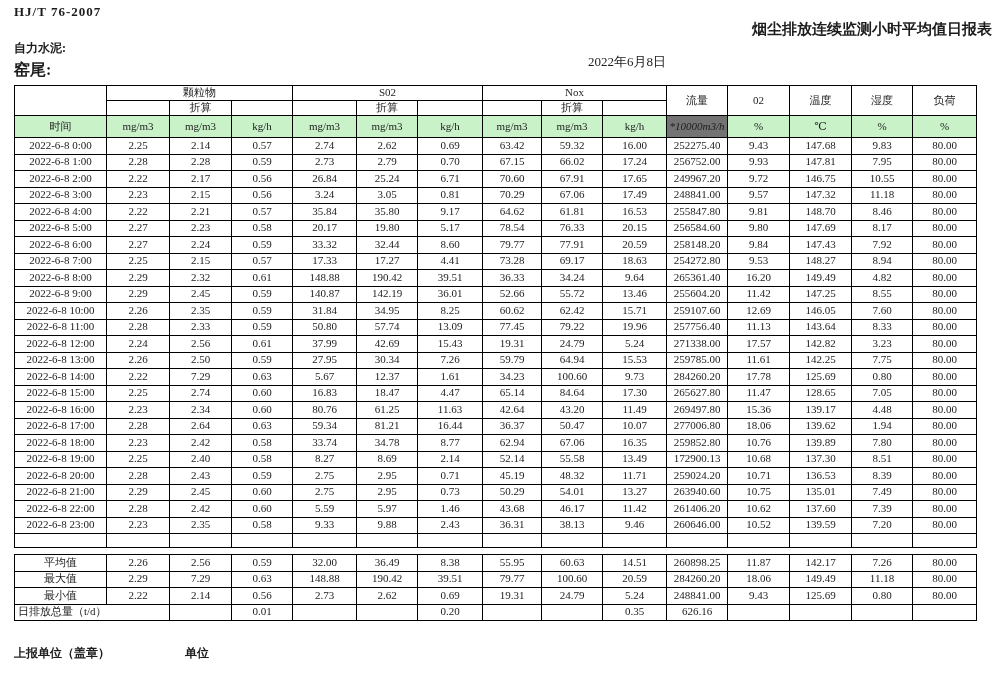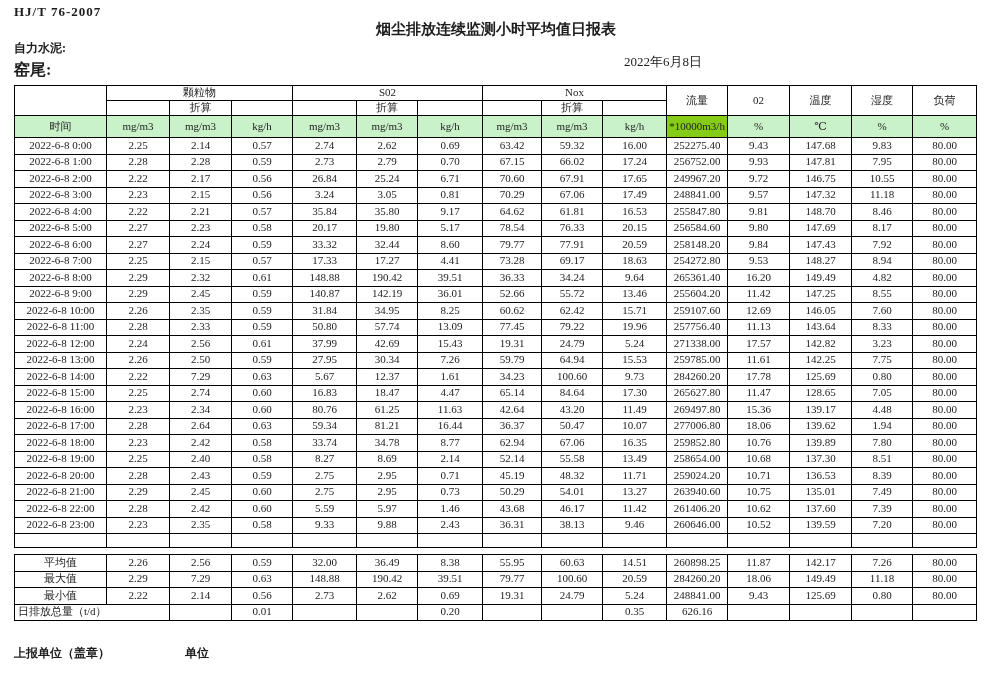--- a/index.html
+++ b/index.html
@@ -2,24 +2,24 @@
 <html><head>
 <meta charset="utf-8">
 <style>
   html,body{margin:0;padding:0;background:#fff;}
   body{
     width:992px;height:676px;position:relative;
     font-family:"Liberation Serif","DejaVu Serif",serif;
     color:#1c1c1c;
   }
   .std{position:absolute;left:14px;top:4px;font-size:13px;font-weight:bold;letter-spacing:1px;}
-  .title{position:absolute;left:0;top:20px;width:992px;text-align:center;font-size:15px;font-weight:bold;}
+  .title{position:absolute;left:0;top:20px;width:992px;text-align:right;font-size:15px;font-weight:bold;}
   .company{position:absolute;left:14px;top:40px;font-size:12px;font-weight:bold;}
   .station{position:absolute;left:14px;top:60px;font-size:16px;font-weight:bold;}
-  .date{position:absolute;left:588px;top:53px;font-size:13px;margin-left:36px;}
+  .date{position:absolute;left:588px;top:53px;font-size:13px;}
   .tblwrap{position:absolute;left:14px;top:85px;width:964px;}
   table{border-collapse:collapse;table-layout:fixed;width:962px;}
   td{border:1px solid #000;text-align:center;padding:0;font-size:11px;line-height:1.05;overflow:hidden;white-space:nowrap;}
   .tbl{border:1.5px solid #000;}
   .h1 td,.h2 td{height:14px;font-size:11px;}
   .green td{height:21px;}
   .data-row td{height:15.5px;}
   .empty-row td{height:13px;}
   .spacer{height:6px;}
   .sum-row td{height:15.5px;}
@@ -83,21 +83,21 @@
           <td style="background: rgb(201, 242, 201);">时间</td>
           <td style="background: rgb(201, 242, 201);">mg/m3</td>
           <td style="background: rgb(201, 242, 201);">mg/m3</td>
           <td style="background: rgb(201, 242, 201);">kg/h</td>
           <td style="background: rgb(201, 242, 201);">mg/m3</td>
           <td style="background: rgb(201, 242, 201);">mg/m3</td>
           <td style="background: rgb(201, 242, 201);">kg/h</td>
           <td style="background: rgb(201, 242, 201);">mg/m3</td>
           <td style="background: rgb(201, 242, 201);">mg/m3</td>
           <td style="background: rgb(201, 242, 201);">kg/h</td>
-          <td style="background: #84cc16;">*10000m3/h</td>
+          <td style="background: #737373; font-style: italic;">*10000m3/h</td>
           <td style="background: rgb(201, 242, 201);">%</td>
           <td style="background: rgb(201, 242, 201);">℃</td>
           <td style="background: rgb(201, 242, 201);">%</td>
           <td style="background: rgb(201, 242, 201);">%</td>
         </tr>
     </tbody>
       <tbody id="data-body">
         <tr class="data-row">
           <td>2022-6-8 0:00</td>
           <td>2.25</td>
@@ -425,21 +425,21 @@
           <td>2022-6-8 19:00</td>
           <td>2.25</td>
           <td>2.40</td>
           <td>0.58</td>
           <td>8.27</td>
           <td>8.69</td>
           <td>2.14</td>
           <td>52.14</td>
           <td>55.58</td>
           <td>13.49</td>
-          <td>258654.00</td>
+          <td>172900.13</td>
           <td>10.68</td>
           <td>137.30</td>
           <td>8.51</td>
           <td>80.00</td>
         </tr>
         <tr class="data-row">
           <td>2022-6-8 20:00</td>
           <td>2.28</td>
           <td>2.43</td>
           <td>0.59</td>

